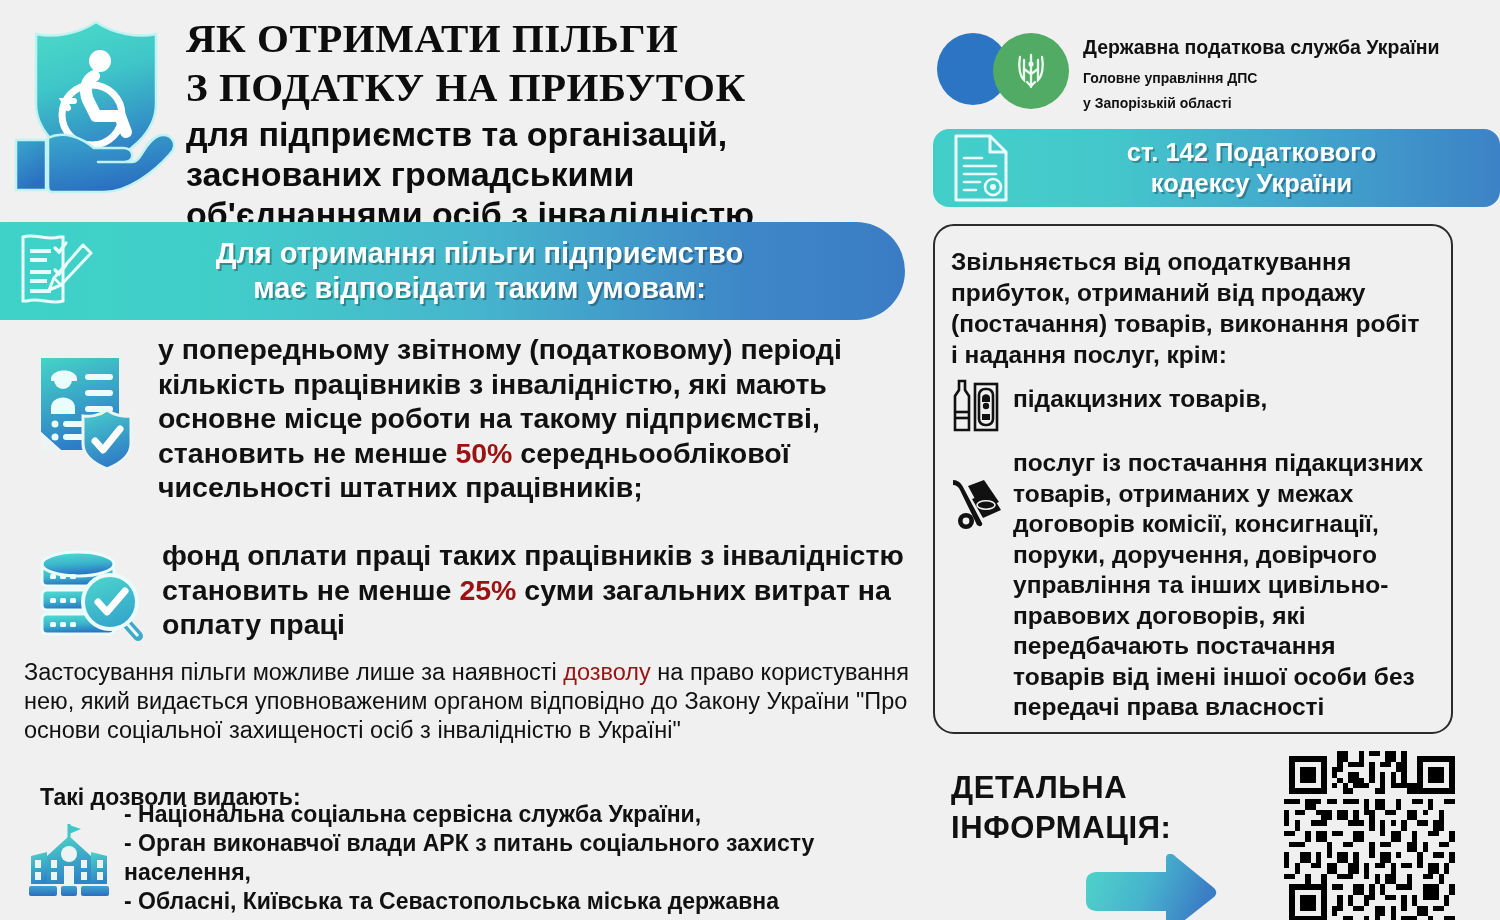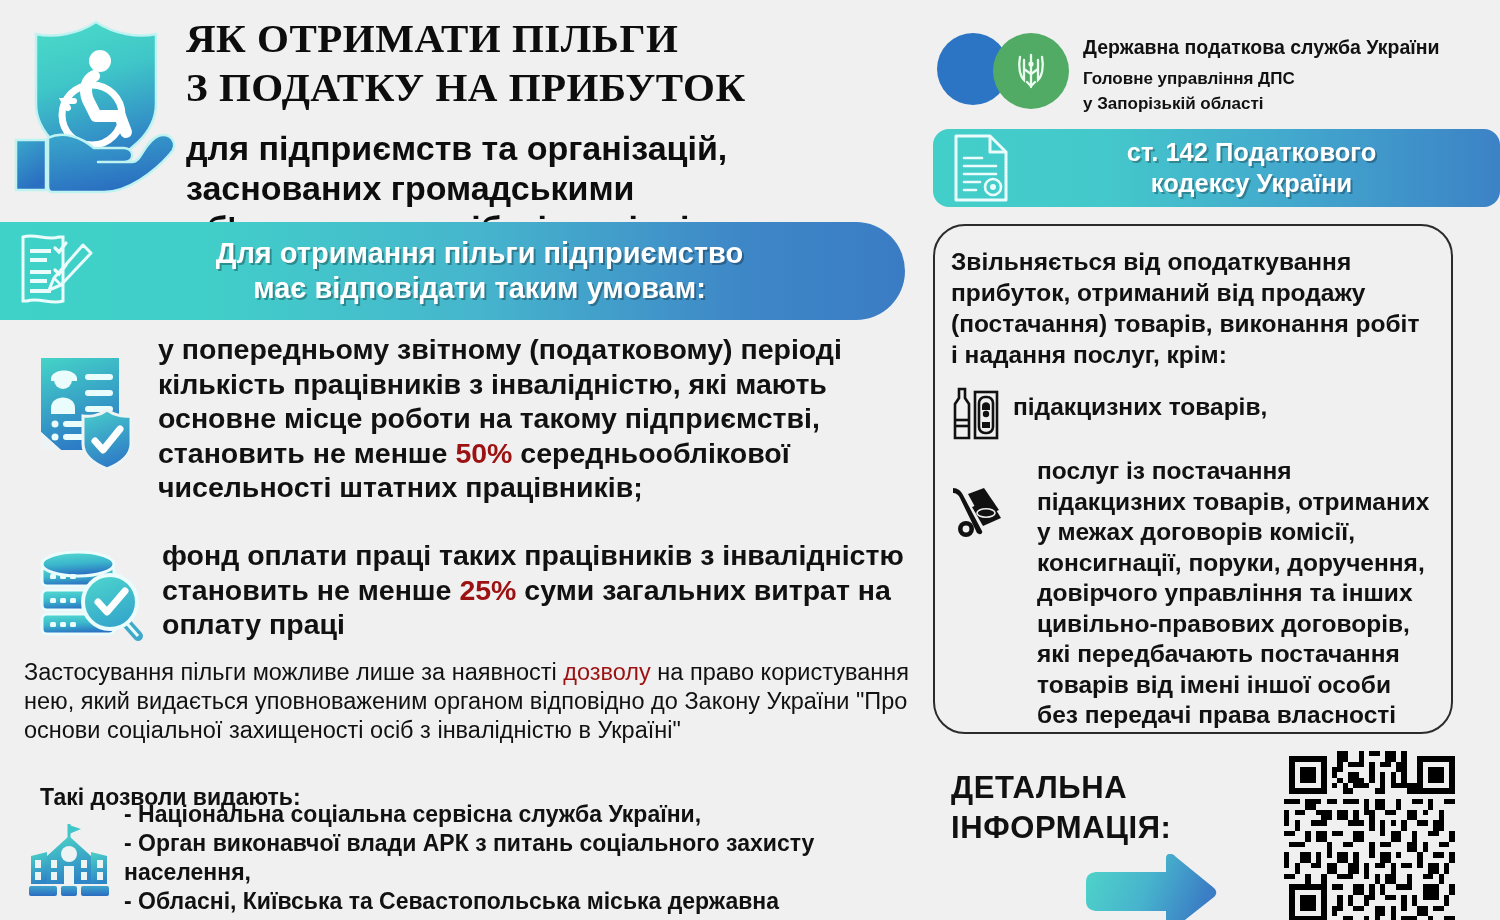--- a/index.html
+++ b/index.html
@@ -19,21 +19,21 @@
   .title-block { position: absolute; left: 0; top: 0; width: 925px; height: 215px; }
   .shield-icon-wrap { position: absolute; left: 8px; top: 12px; width: 175px; height: 190px; }
   .title-text { position: absolute; left: 186px; top: 14px; width: 735px; }
   .t-line1, .t-line2 {
     font-size: 41px; font-weight: 700; letter-spacing: .5px;
     line-height: 49px; color: #0d0d0d; font-family: Liberation Serif, serif;
   }
   .t-line3, .t-line4, .t-line5 {
     font-size: 34px; font-weight: 700; line-height: 40px; color: #0d0d0d;
   }
-  .t-line3 { margin-top: 16px; }
+  .t-line3 { margin-top: 2px; }
 
   
   .conditions-banner {
     position: absolute; left: 0; top: 222px; width: 905px; height: 98px;
     background: linear-gradient(90deg, #3ed2c8 0%, #41cfc9 22%, #46b6cd 52%, #3e87c7 82%, #3a7cc4 100%);
     border-radius: 0 49px 49px 0;
     display: flex; align-items: center;
   }
   .banner-icon { width: 112px; flex: 0 0 112px; display:flex; align-items:center; justify-content:center; }
   .banner-text {
@@ -73,47 +73,47 @@
     position: absolute; left: 4px; top: 3px; width: 72px; height: 72px;
     border-radius: 50%; background: #2b75c4;
   }
   .circ-green {
     position: absolute; left: 60px; top: 3px; width: 76px; height: 76px;
     border-radius: 50%; background: #52ab64;
     display:flex; align-items:center; justify-content:center;
   }
   .org-names { flex: 1; padding-top: 4px; }
   .org-l1 { font-size: 19.5px; font-weight: 700; line-height: 27px; color: #111; }
-  .org-l2, .org-l3 { font-size: 17px; font-weight: 700; line-height: 25px; color: #111; }
+  .org-l2, .org-l3 { font-size: 14px; font-weight: 700; line-height: 25px; color: #111; }
   .org-l2 { margin-top: 5px; }
 
   .code-banner {
     position: absolute; left: 8px; top: 113px; width: 567px; height: 78px;
     background: linear-gradient(90deg, #43cfc9 0%, #44c8cb 30%, #43a9cd 62%, #3c82c6 100%);
     border-radius: 16px;
     display: flex; align-items: center;
   }
   .code-ico { flex: 0 0 96px; display:flex; align-items:center; justify-content:center; }
   .code-text {
     flex: 1; text-align: center; padding-right: 26px;
     font-size: 25.5px; font-weight: 700; color: #fff; line-height: 31px;
     text-shadow: 2px 2px 0 rgba(0,0,0,.28);
   }
 
   .exempt-card {
     position: absolute; left: 8px; top: 208px; width: 520px; height: 510px;
-    border: 2px solid #2b2b2b; border-radius: 32px; background: #f0f0f0;
+    border: 2px solid #2b2b2b; border-radius: 21px; background: #f0f0f0;
     padding: 20px 18px 14px 16px;
   }
   .exempt-lead { font-size: 24.5px; font-weight: 700; line-height: 31px; color: #111; }
-  .exempt-item { display: flex; margin-top: 16px; }
+  .exempt-item { display: flex; margin-top: 8px; }
   .exempt-item .ei-ico { flex: 0 0 62px; display:flex; justify-content:flex-start; align-items:flex-start; }
   .exempt-item .ei-txt { flex: 1; font-size: 24.5px; font-weight: 700; line-height: 30.5px; color: #111; }
   .ei-first .ei-txt { padding-top: 6px; }
-  .ei-second { margin-top: 14px; gap: 24px; }
+  .ei-second { margin-top: 14px; }
   .ei-second .ei-ico { padding-top: 28px; }
 
   .more-info {
     position: absolute; left: 26px; top: 752px; width: 300px;
     font-size: 31px; font-weight: 700; line-height: 40px;
     letter-spacing: .6px; color: #111;
   }
   .arrow-wrap { position: absolute; left: 155px; top: 838px; }
   .qr-wrap { position: absolute; left: 359px; top: 735px; }
 

